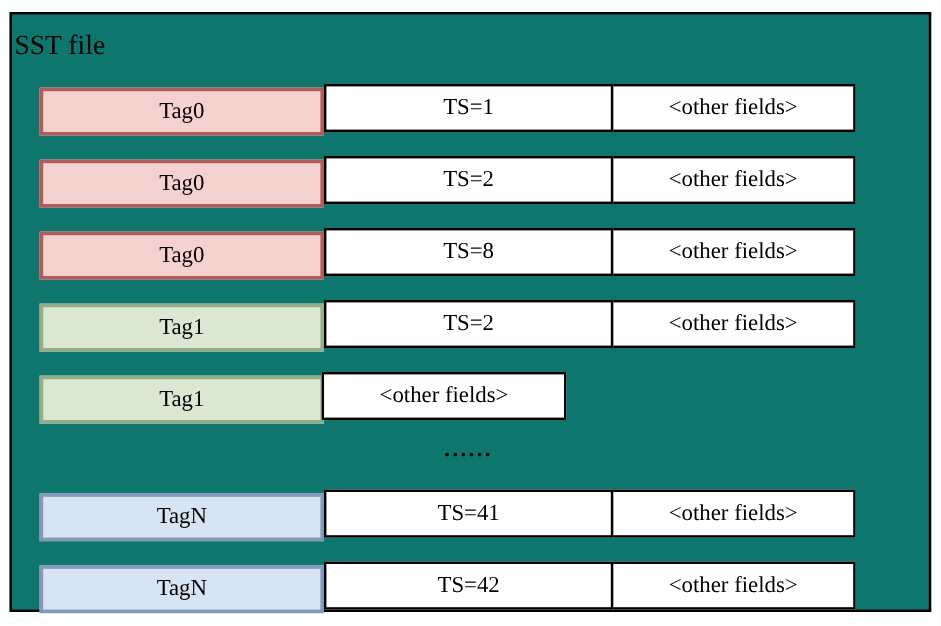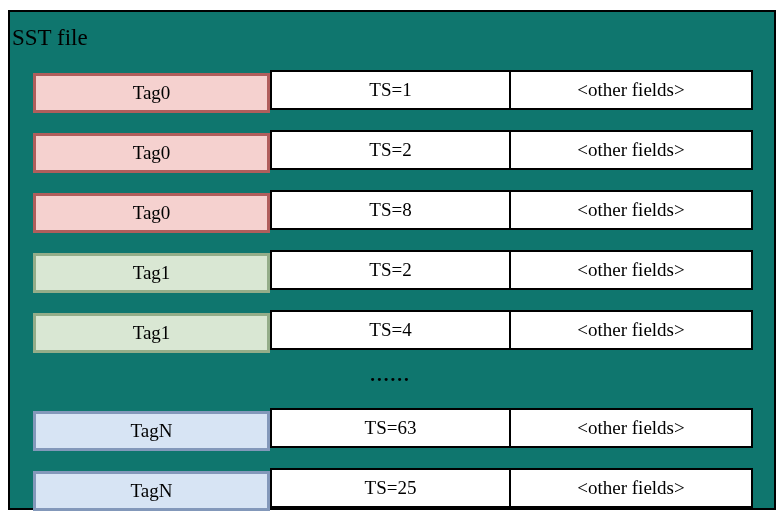--- a/index.html
+++ b/index.html
@@ -55,21 +55,21 @@
     border: 3px solid #000;
     transform: translateY(3px);
   }
   .ts-cell {
     width: 241px;
     border: 2px solid #000000;
     background: #ffffff;
     z-index: 2;
   }
   .other-cell {
-    width: 244px;
+    width: 204px;
     border: 2px solid #000000;
     background: #ffffff;
     margin-left: -2px;
     z-index: 1;
   }
   .ellipsis-line {
     height: 18px;
     margin: -2px 0 22px 237px;
     width: 241px;
     text-align: center;
@@ -106,32 +106,31 @@
     </div>
 
     <div class="row">
       <div class="cell tag-cell" style="background: rgb(217, 231, 211); border-color: rgb(148, 173, 137);">Tag1</div>
       <div class="cell ts-cell">TS=2</div>
       <div class="cell other-cell">&lt;other fields&gt;</div>
     </div>
 
     <div class="row">
       <div class="cell tag-cell" style="background: rgb(217, 231, 211); border-color: rgb(148, 173, 137);">Tag1</div>
-      <div class="cell ts-cell">TS=4</div>
       <div class="cell other-cell">&lt;other fields&gt;</div>
     </div>
 
     <div class="ellipsis-line">......</div>
 
     <div class="row">
       <div class="cell tag-cell" style="background: rgb(215, 228, 244); border-color: rgb(131, 152, 186);">TagN</div>
-      <div class="cell ts-cell">TS=63</div>
+      <div class="cell ts-cell">TS=41</div>
       <div class="cell other-cell">&lt;other fields&gt;</div>
     </div>
 
     <div class="row">
       <div class="cell tag-cell" style="background: rgb(215, 228, 244); border-color: rgb(131, 152, 186);">TagN</div>
-      <div class="cell ts-cell">TS=25</div>
+      <div class="cell ts-cell">TS=42</div>
       <div class="cell other-cell">&lt;other fields&gt;</div>
     </div>
 
   </div>
 </div>
 
 </body></html>

